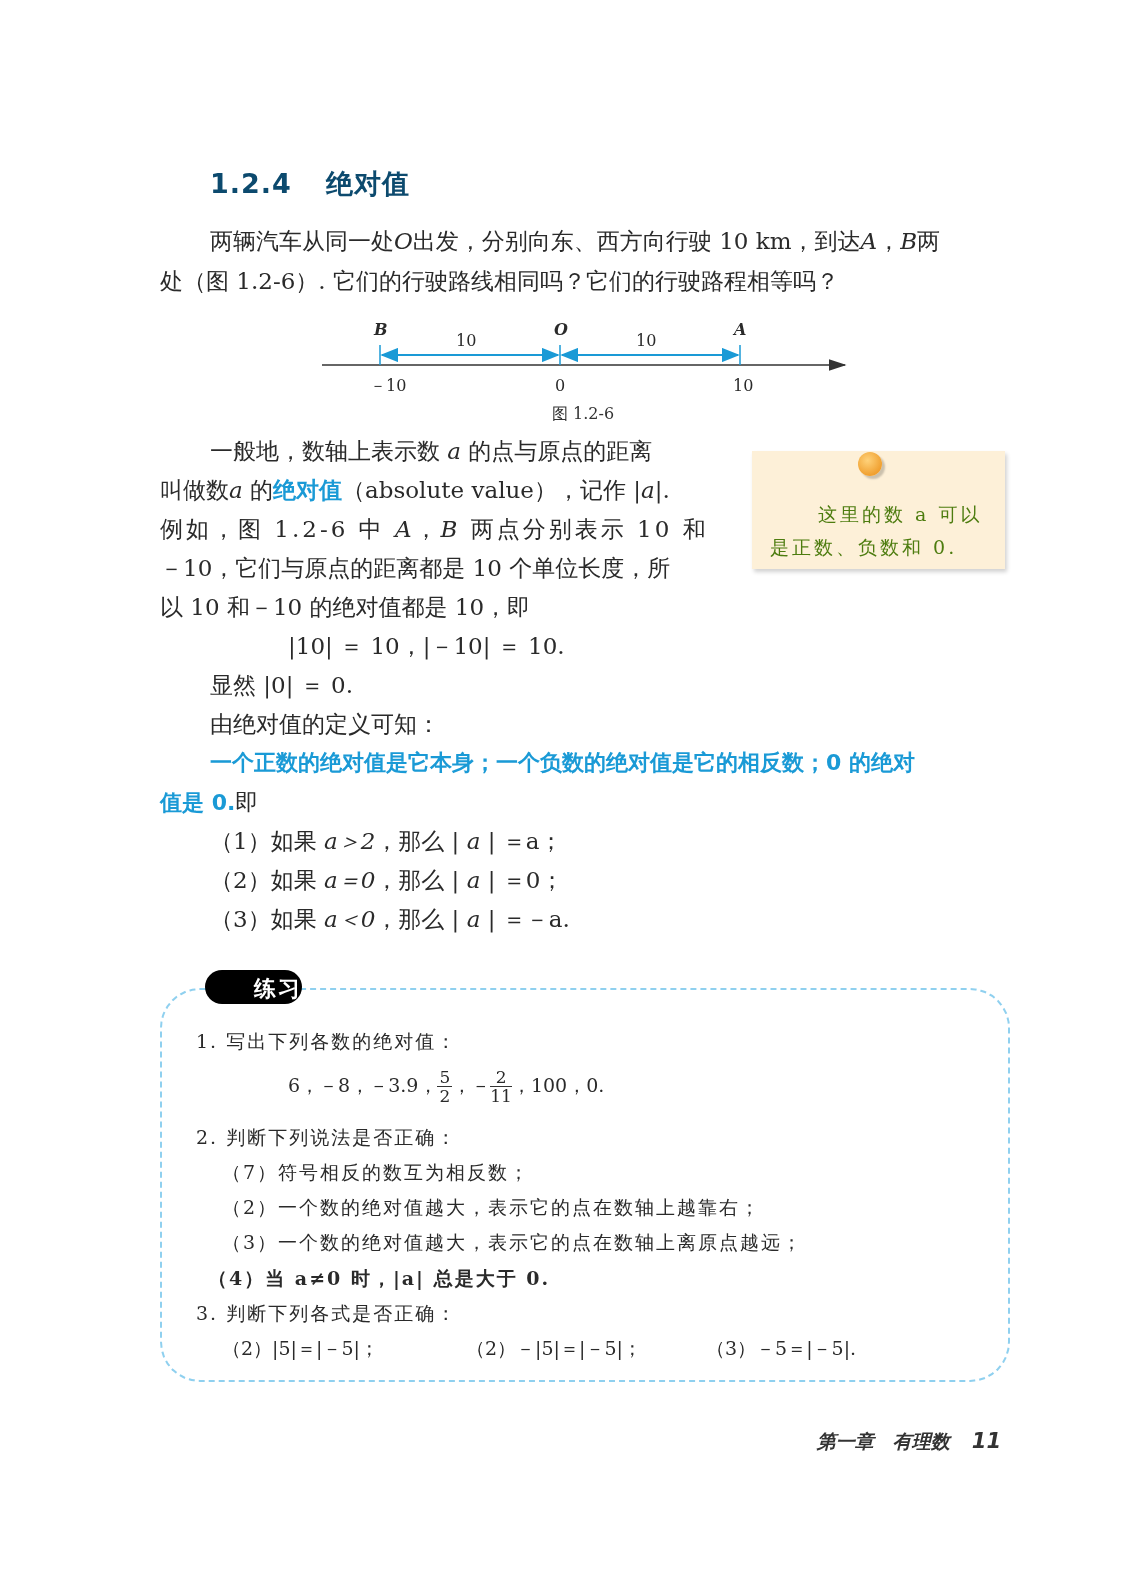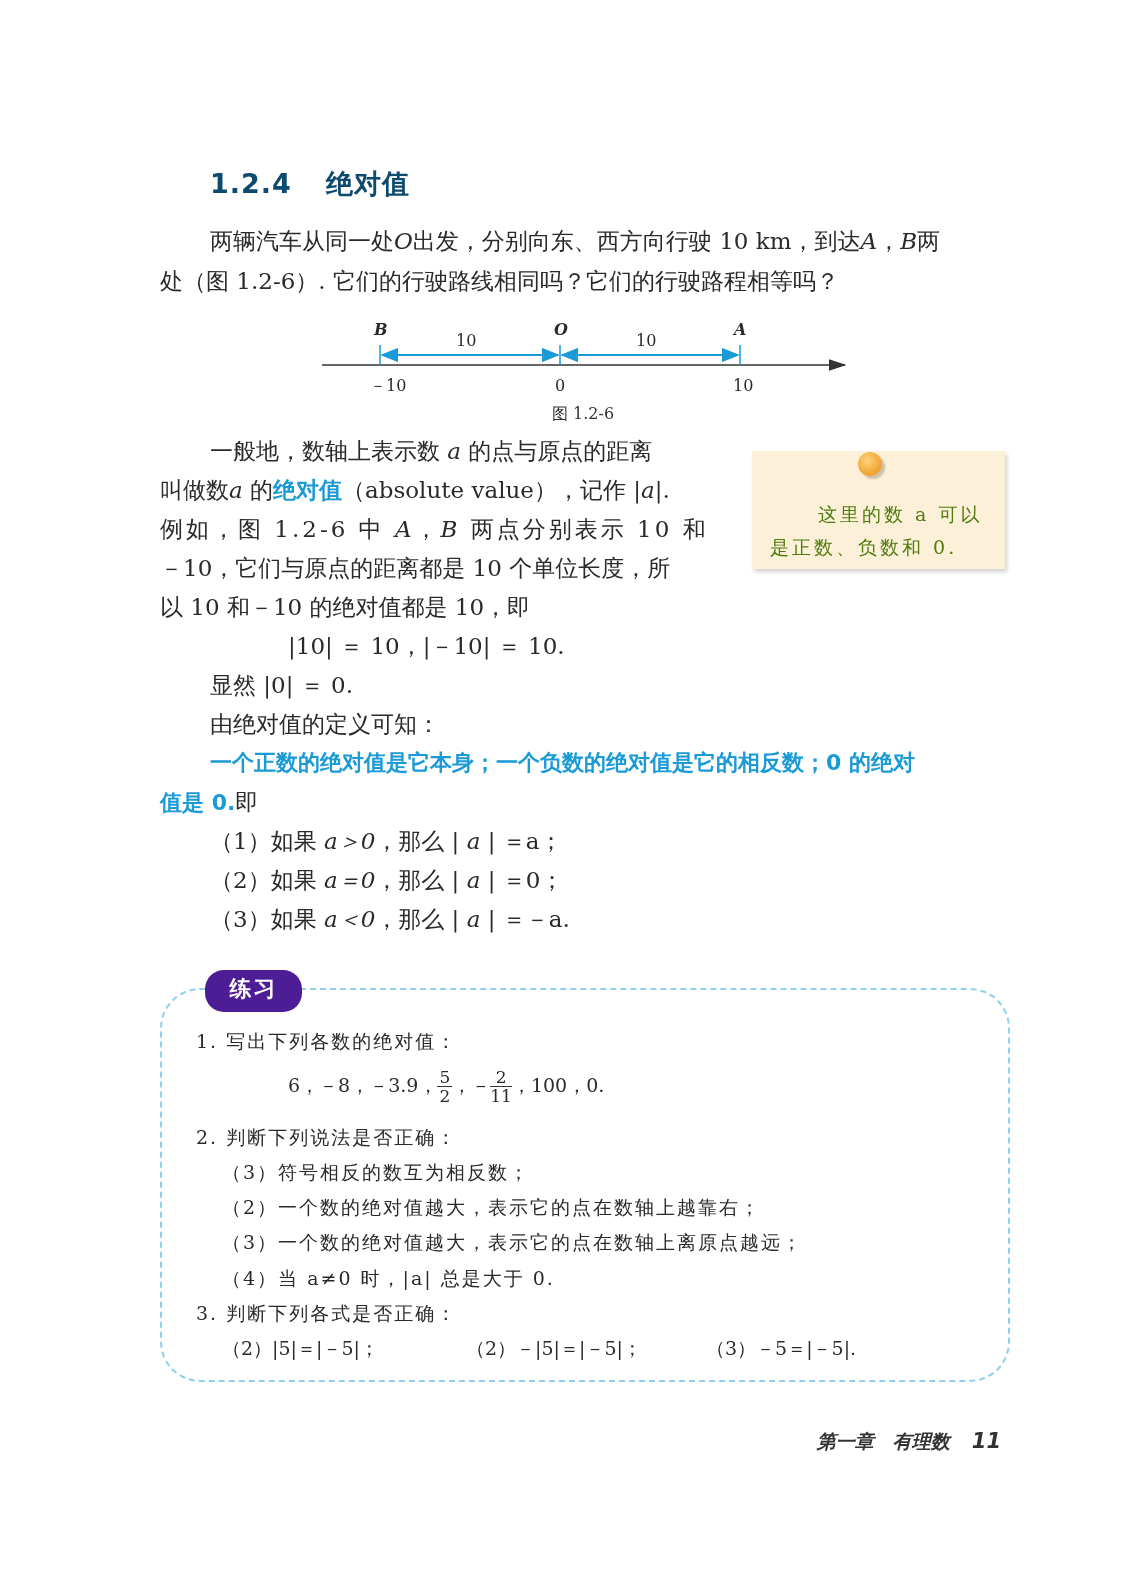--- a/index.html
+++ b/index.html
@@ -14,23 +14,23 @@
   .blue-bold { color: #1a9ad6; font-family: "DejaVu Sans", "Liberation Sans", sans-serif; font-weight: bold; }
   .fig-caption { left: 552px; top: 404px; font-size: 16px; color: #333; }
   .note { left: 752px; top: 451px; width: 253px; height: 118px; background: #fdf0d8;
           box-shadow: 2px 3px 4px rgba(0,0,0,0.18); }
   .note-pin { left: 858px; top: 452px; width: 24px; height: 24px; border-radius: 50%;
               background: radial-gradient(circle at 40% 35%, #ffd27a, #f0a030 70%);
               box-shadow: 3px 3px 2px rgba(0,0,0,0.2); }
   .note-text { font-size: 19px; font-family: "DejaVu Serif", serif; color: #4d7c0f; white-space: nowrap; }
   .ex-box { left: 160px; top: 988px; width: 846px; height: 390px;
             border: 2px dashed #8fd0ef; border-radius: 40px; }
-  .ex-tag { left: 205px; top: 970px; width: 97px; height: 42px; border-radius: 19px;
-            background: #4c1d95; color: #fff; font-family: "DejaVu Sans", sans-serif;
-            font-weight: bold; font-size: 22px; text-align: center; line-height: 38px; letter-spacing: 2px; }
+  .ex-tag { left: 205px; top: 970px; width: 97px; height: 34px; border-radius: 19px;
+            background: #000000; color: #fff; font-family: "DejaVu Sans", sans-serif;
+            font-weight: bold; font-size: 22px; text-align: right; line-height: 38px; letter-spacing: 2px; }
   .ex { font-size: 19px; position: absolute; white-space: nowrap; }
   .frac { display: inline-block; vertical-align: middle; text-align: center; font-size: 17px; line-height: 18px; }
   .frac .n { display: block; border-bottom: 1px solid #333; padding: 0 2px; }
   .frac .d { display: block; }
   .footer { right: 124px; top: 1429px; font-family: "DejaVu Sans", sans-serif; font-size: 19px; font-weight: bold; color: #333; font-style: italic; }
   .footer .pg { margin-left: 22px; font-size: 21px; }
 </style>
 </head>
 <body>
 
@@ -84,21 +84,21 @@
 <div class="line" style="left:160px; top:553px;">－10，它们与原点的距离都是 10 个单位长度，所</div>
 <div class="line" style="left:160px; top:592px;">以 10 和－10 的绝对值都是 10，即</div>
 <div class="line" style="left:288px; top:631px;">|10| ＝ 10，|－10| ＝ 10.</div>
 <div class="line" style="left:210px; top:670px;">显然 |0| ＝ 0.</div>
 <div class="line" style="left:210px; top:709px;">由绝对值的定义可知：</div>
 <div class="line blue-bold" style="left:210px; top:748px; font-size:22px;">一个正数的绝对值是它本身；一个负数的绝对值是它的相反数；0 的绝对</div>
 <div class="line" style="left:160px; top:787px;">
   <span class="blue-bold" style="font-size:22px;">值是 0.</span><span>即</span>
 </div>
 <div class="line" style="left:210px; top:826px;">
-  <span>（1）如果</span> <span class="it">a＞0</span><span>，那么 |</span> <span class="it">a</span> <span>| ＝a；</span>
+  <span>（1）如果</span> <span class="it">a＞2</span><span>，那么 |</span> <span class="it">a</span> <span>| ＝a；</span>
 </div>
 <div class="line" style="left:210px; top:865px;">
   <span>（2）如果</span> <span class="it">a＝0</span><span>，那么 |</span> <span class="it">a</span> <span>| ＝0；</span>
 </div>
 <div class="line" style="left:210px; top:904px;">
   <span>（3）如果</span> <span class="it">a＜0</span><span>，那么 |</span> <span class="it">a</span> <span>| ＝－a.</span>
 </div>
 
 <div class="abs note"></div>
 <div class="abs note-pin"></div>
@@ -107,24 +107,24 @@
 
 <div class="abs ex-box"></div>
 <div class="abs ex-tag">练习</div>
 
 <div class="ex" style="left:196px; top:1029px; letter-spacing:2px;">1. 写出下列各数的绝对值：</div>
 <div class="ex" style="left:288px; top:1068px;">
   <span>6，－8，－3.9，</span><span class="frac"><span class="n">5</span><span class="d">2</span></span><span>，－</span><span class="frac"><span class="n">2</span><span class="d">11</span></span><span>，100，0.</span>
 </div>
 
 <div class="ex" style="left:196px; top:1125px; letter-spacing:2px;">2. 判断下列说法是否正确：</div>
-<div class="ex" style="left:222px; top:1160px; letter-spacing:2px;">（3）符号相反的数互为相反数；</div>
+<div class="ex" style="left:222px; top:1160px; letter-spacing:2px;">（7）符号相反的数互为相反数；</div>
 <div class="ex" style="left:222px; top:1195px; letter-spacing:2px;">（2）一个数的绝对值越大，表示它的点在数轴上越靠右；</div>
 <div class="ex" style="left:222px; top:1230px; letter-spacing:2px;">（3）一个数的绝对值越大，表示它的点在数轴上离原点越远；</div>
-<div class="ex" style="left:222px; top:1266px; letter-spacing:2px;">（4）当 a≠0 时，|a| 总是大于 0.</div>
+<div class="ex" style="left:208px; top:1266px; letter-spacing:2px;font-weight:bold;">（4）当 a≠0 时，|a| 总是大于 0.</div>
 
 <div class="ex" style="left:196px; top:1301px; letter-spacing:2px;">3. 判断下列各式是否正确：</div>
 <div class="ex" style="left:222px; top:1336px;">（2）|5|＝|－5|；</div>
 <div class="ex" style="left:466px; top:1336px;">（2）－|5|＝|－5|；</div>
 <div class="ex" style="left:706px; top:1336px;">（3）－5＝|－5|.</div>
 
 <div class="abs footer">
   <span>第一章　有理数</span><span class="pg">11</span>
 </div>
 

